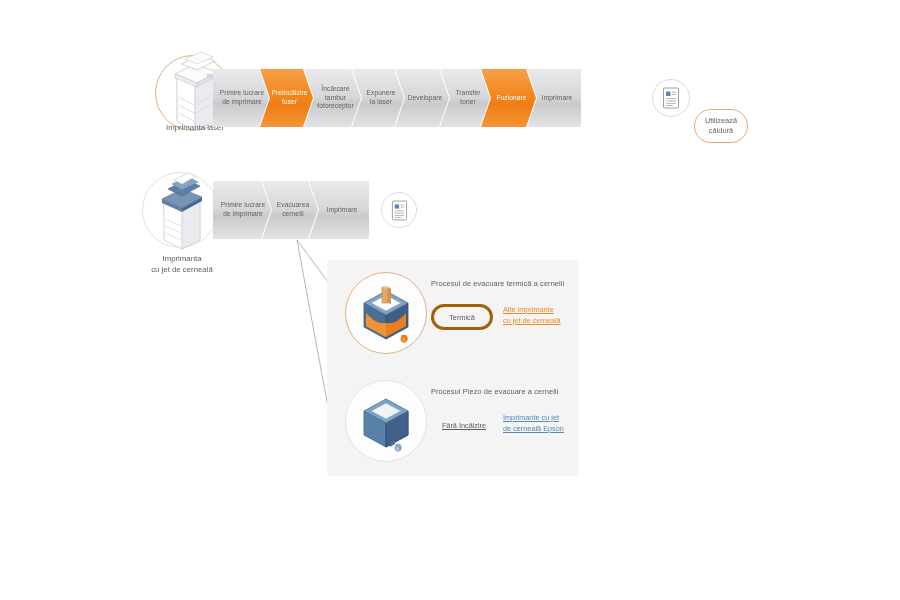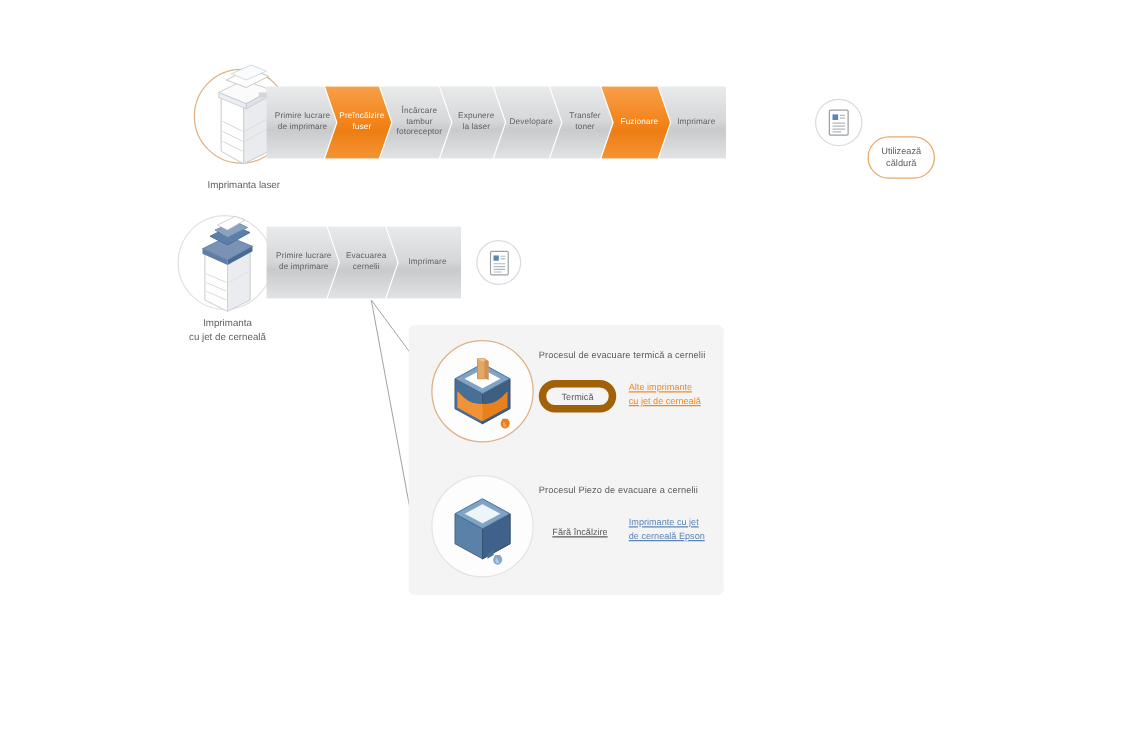--- a/index.html
+++ b/index.html
@@ -141,21 +141,21 @@
     position: absolute;
     left: 104px;
     top: 44px;
     width: 62px; height: 26px;
     border-radius: 14px;
     display: flex; align-items: center; justify-content: center;
     font-size: 7.3px;
     color: #5a5b5d;
     box-sizing: border-box;
   }
-  .row-tag.bordered { border: 6px solid #a16207; }
+  .row-tag.bordered { border: 3px solid #a16207; }
   .row-note {
     position: absolute;
     left: 176px;
     top: 45px;
     font-size: 7.3px;
     line-height: 1.45;
     white-space: pre-line;
     text-decoration: underline;
   }
   .note-orange { color: #ef8a22; }
@@ -188,21 +188,21 @@
       <line x1="41" y1="66" x2="59" y2="56" stroke="#d7dade" stroke-width="0.7"></line>
 
       <polygon points="20,27 40,17 62,25 42,36" fill="#fbfbfc" stroke="#c2c6cc" stroke-width="0.7"></polygon>
       <polygon points="20,27 42,36 42,40 20,31" fill="#eceef1" stroke="#c2c6cc" stroke-width="0.6"></polygon>
       <polygon points="42,36 62,25 62,29 42,40" fill="#dfe2e6" stroke="#c2c6cc" stroke-width="0.6"></polygon>
 
       <polygon points="26,17 44,8 60,14 42,23" fill="#ffffff" stroke="#bcc1c7" stroke-width="0.7"></polygon>
       <polygon points="30,12 46,5 58,10 42,17" fill="#fafbfc" stroke="#c8ccd1" stroke-width="0.6"></polygon>
       <rect x="52" y="27" width="7" height="4" fill="#d2d5d9"></rect>
     </svg>
-    <div class="pb-caption" style="left:-22px;top:88px;width:124px;">Imprimanta laser</div>
+    <div class="pb-caption" style="left:-22px;top:68px;width:124px;">Imprimanta laser</div>
   </div>
 
   <div class="flow flow-laser">
     <div class="chev first" style="width:56px;">
       <span class="lbl" style="white-space:pre-line;">Primire lucrare
 de imprimare</span>
     </div>
     <div class="chev accent" style="width:53px;">
       <span class="lbl" style="white-space:pre-line;">Preîncălzire
 fuser</span>

